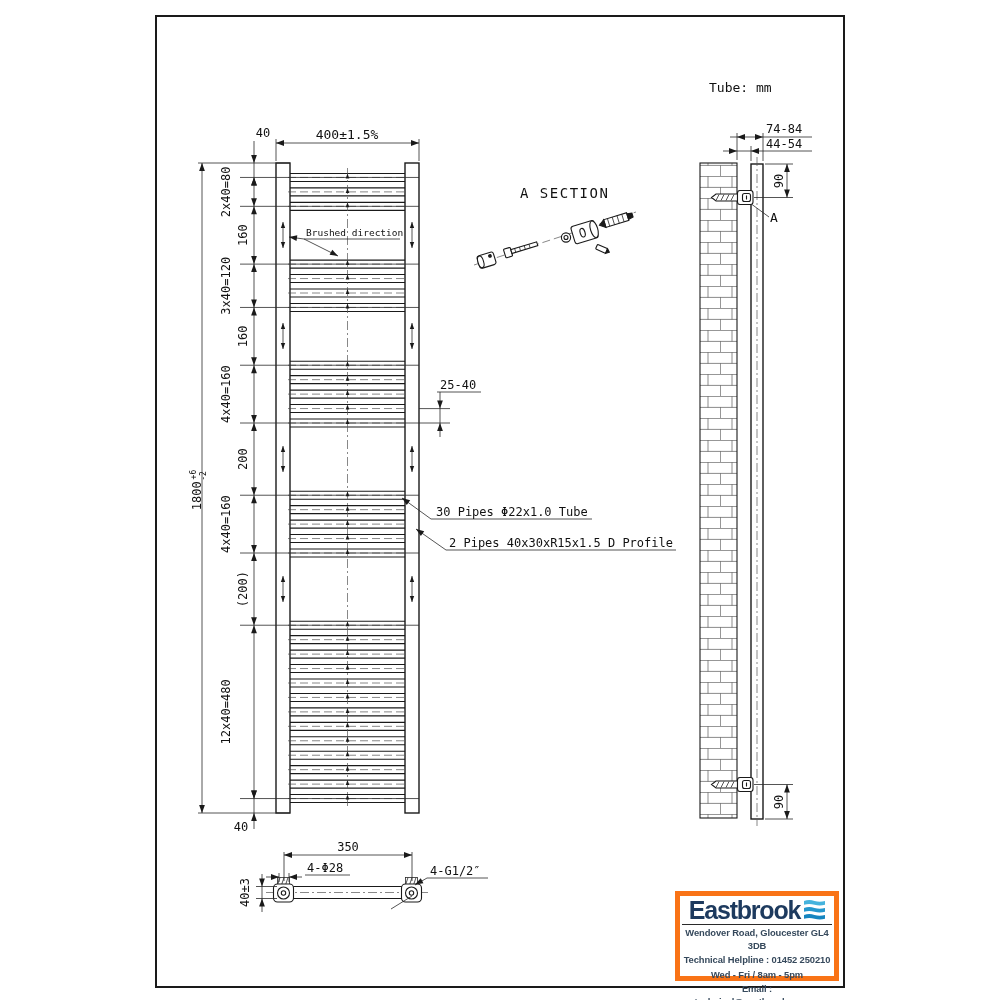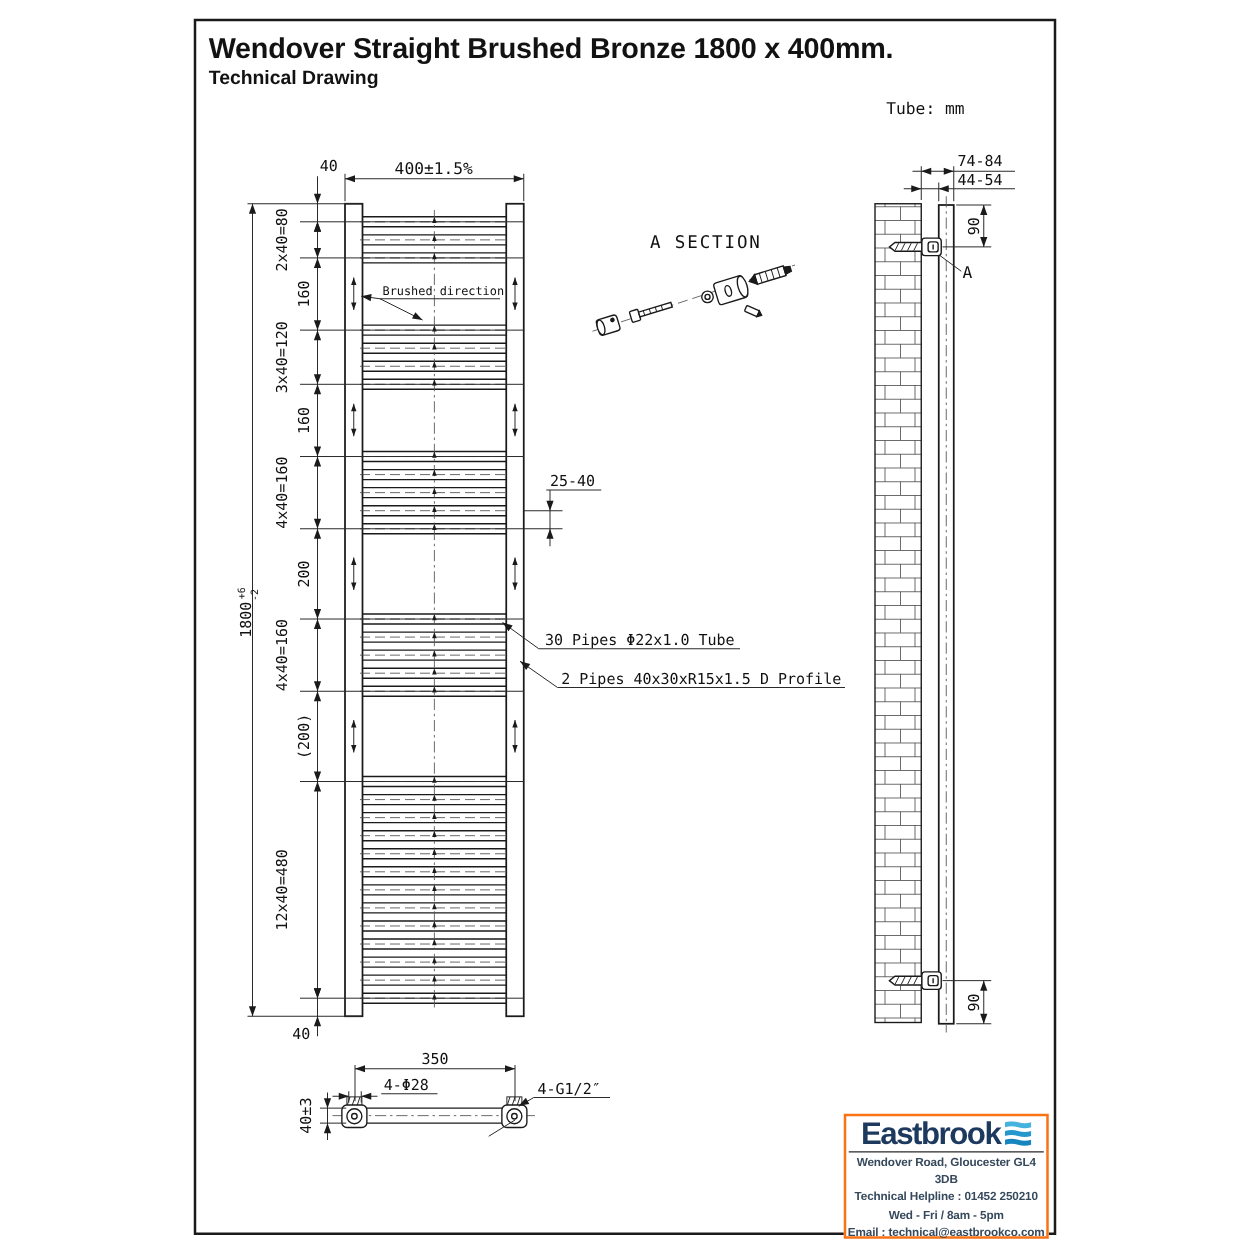--- a/index.html
+++ b/index.html
@@ -21,38 +21,34 @@
   .pcl{stroke:#474747;stroke-width:.65;fill:none;stroke-dasharray:8 4}
   .wfill{fill:#fff}
   .ah{fill:#1a1a1a;stroke:none}
   text.dim{font-family:"DejaVu Sans Mono",monospace;font-size:12px;fill:#111}
   text.dim13{font-family:"DejaVu Sans Mono",monospace;font-size:13px;fill:#111}
   text.small{font-family:"DejaVu Sans Mono",monospace;font-size:9.5px;fill:#111}
   text.sec{font-family:"DejaVu Sans Mono",monospace;font-size:14px;letter-spacing:1.5px;fill:#111}
   text.marker{font-family:"DejaVu Sans Mono",monospace;font-size:13px;fill:#111}
   tspan.tol{font-size:8px}
   
-  .maker-box{position:absolute;left:675px;top:891px;width:164px;height:100px;
-        border:2px solid #f97316;box-sizing:border-box;background:#fff;text-align:center;}
+  .maker-box{position:absolute;left:675px;top:891px;width:164px;height:90px;
+        border:5px solid #f97316;box-sizing:border-box;background:#fff;text-align:center;}
   .brand-row{display:flex;align-items:center;justify-content:center;gap:4px;
         border-bottom:1.5px solid #2a2a2a;margin:0 2px;padding:1px 0 1px 0;height:26px;}
   .brand{font-size:25px;font-weight:bold;color:#1d3a5e;letter-spacing:-1.2px;line-height:1;}
   .maker-line{font-size:9.4px;font-weight:bold;color:#36495c;line-height:13.2px;margin-top:1px;
         letter-spacing:-0.1px;}
 </style>
 </head>
 <body>
 
 <div class="page">
   <div class="sheet-border"></div>
 
-  <div class="title-block">
-    <h1>Wendover Straight Brushed Bronze 1800 x 400mm.</h1>
-    <h2>Technical Drawing</h2>
-  </div>
 
   <div class="unit-label">Tube: mm</div>
 
   <svg class="drawing" width="1000" height="1000" viewBox="0 0 1000 1000">
     <defs>
       <pattern id="brick" width="24" height="22" patternUnits="userSpaceOnUse">
         <path d="M0 0.4 H24 M0 11.4 H24 M12 0.4 V11.4 M0.4 11.4 V22" stroke="#3a3a3a" stroke-width="0.6" fill="none"></path>
       </pattern>
     </defs>
 

